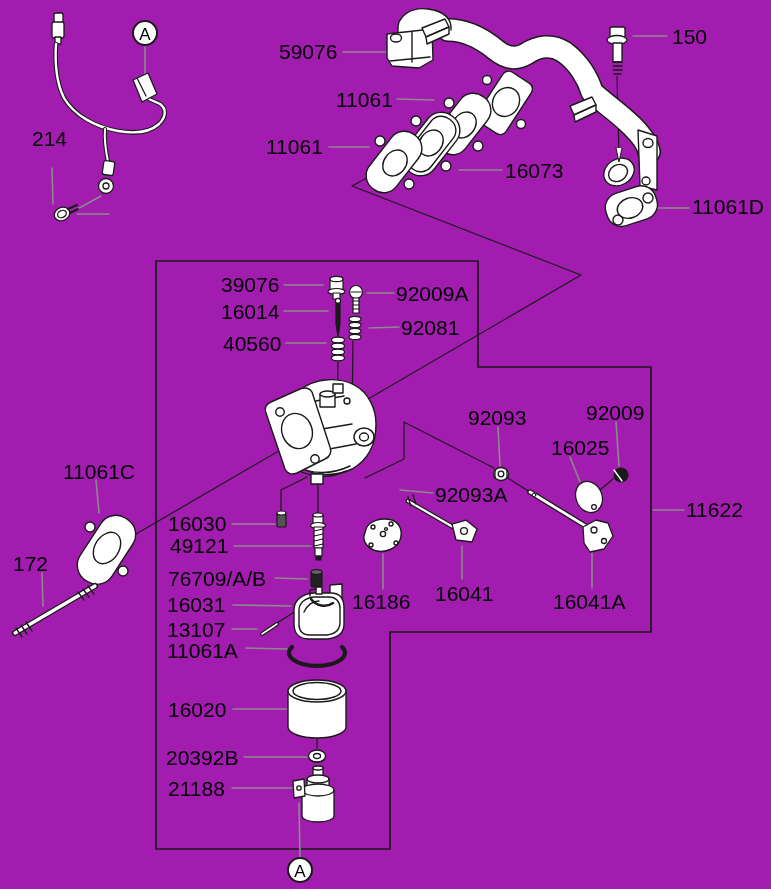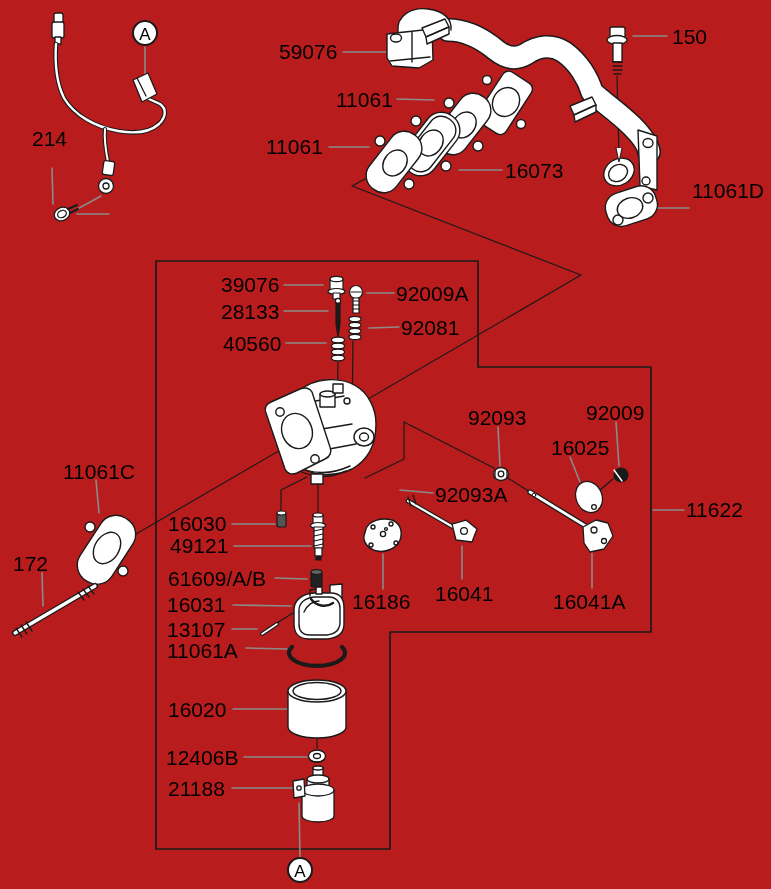--- a/index.html
+++ b/index.html
@@ -1,17 +1,17 @@
 <!DOCTYPE html>
 <html><head>
 <meta charset="utf-8">
 <style>
   html,body{margin:0;padding:0;background:#e8e8e8;}
   #stage{
-    position:relative;width:771px;height:889px;background:#b91c1c;
+    position:relative;width:771px;height:889px;background:#a21caf;
     font-family:"Liberation Sans","DejaVu Sans",sans-serif;overflow:hidden;
   }
   #art{position:absolute;left:0;top:0;}
   .lbl{
     position:absolute;font-size:21px;line-height:21px;color:#000;
     white-space:nowrap;letter-spacing:0px;
   }
   .callout{
     position:absolute;width:26px;height:26px;border:2px solid #1a1a1a;border-radius:50%;
     font-size:17px;line-height:26px;text-align:center;color:#000;background:#fff;box-sizing:border-box;
@@ -310,42 +310,42 @@
     <circle cx="383" cy="534" r="2.6"></circle>
     <circle cx="386" cy="529" r="1.4"></circle>
   </g>
 </svg>
 
   <div class="lbl" style="left:279px;top:41px">59076</div>
   <div class="lbl" style="left:672px;top:26px">150</div>
   <div class="lbl" style="left:336px;top:89px">11061</div>
   <div class="lbl" style="left:266px;top:136px">11061</div>
   <div class="lbl" style="left:505px;top:160px">16073</div>
-  <div class="lbl" style="left:692px;top:180px">11061D</div>
+  <div class="lbl" style="left:692px;top:196px">11061D</div>
   <div class="lbl" style="left:221px;top:274px">39076</div>
   <div class="lbl" style="left:396px;top:283px">92009A</div>
-  <div class="lbl" style="left:221px;top:301px">28133</div>
+  <div class="lbl" style="left:221px;top:301px">16014</div>
   <div class="lbl" style="left:401px;top:317px">92081</div>
   <div class="lbl" style="left:223px;top:333px">40560</div>
   <div class="lbl" style="left:468px;top:407px">92093</div>
   <div class="lbl" style="left:586px;top:402px">92009</div>
   <div class="lbl" style="left:551px;top:437px">16025</div>
   <div class="lbl" style="left:435px;top:484px">92093A</div>
   <div class="lbl" style="left:686px;top:499px">11622</div>
   <div class="lbl" style="left:63px;top:461px">11061C</div>
   <div class="lbl" style="left:168px;top:513px">16030</div>
   <div class="lbl" style="left:170px;top:535px">49121</div>
   <div class="lbl" style="left:13px;top:553px">172</div>
-  <div class="lbl" style="left:168px;top:568px">61609/A/B</div>
+  <div class="lbl" style="left:168px;top:568px">76709/A/B</div>
   <div class="lbl" style="left:167px;top:594px">16031</div>
   <div class="lbl" style="left:167px;top:619px">13107</div>
   <div class="lbl" style="left:167px;top:640px">11061A</div>
   <div class="lbl" style="left:352px;top:591px">16186</div>
   <div class="lbl" style="left:435px;top:583px">16041</div>
   <div class="lbl" style="left:553px;top:591px">16041A</div>
   <div class="lbl" style="left:168px;top:699px">16020</div>
-  <div class="lbl" style="left:166px;top:747px">12406B</div>
+  <div class="lbl" style="left:166px;top:747px">20392B</div>
   <div class="lbl" style="left:168px;top:778px">21188</div>
   <div class="lbl" style="left:32px;top:128px">214</div>
 
   <div class="callout" style="left:132px;top:20px">A</div>
   <div class="callout" style="left:287px;top:857px">A</div>
 </div>
 
 </body></html>

